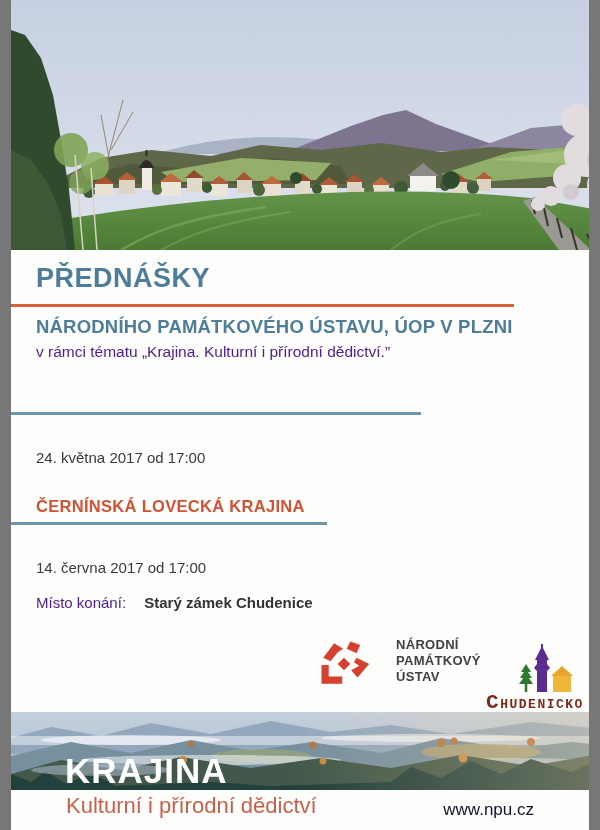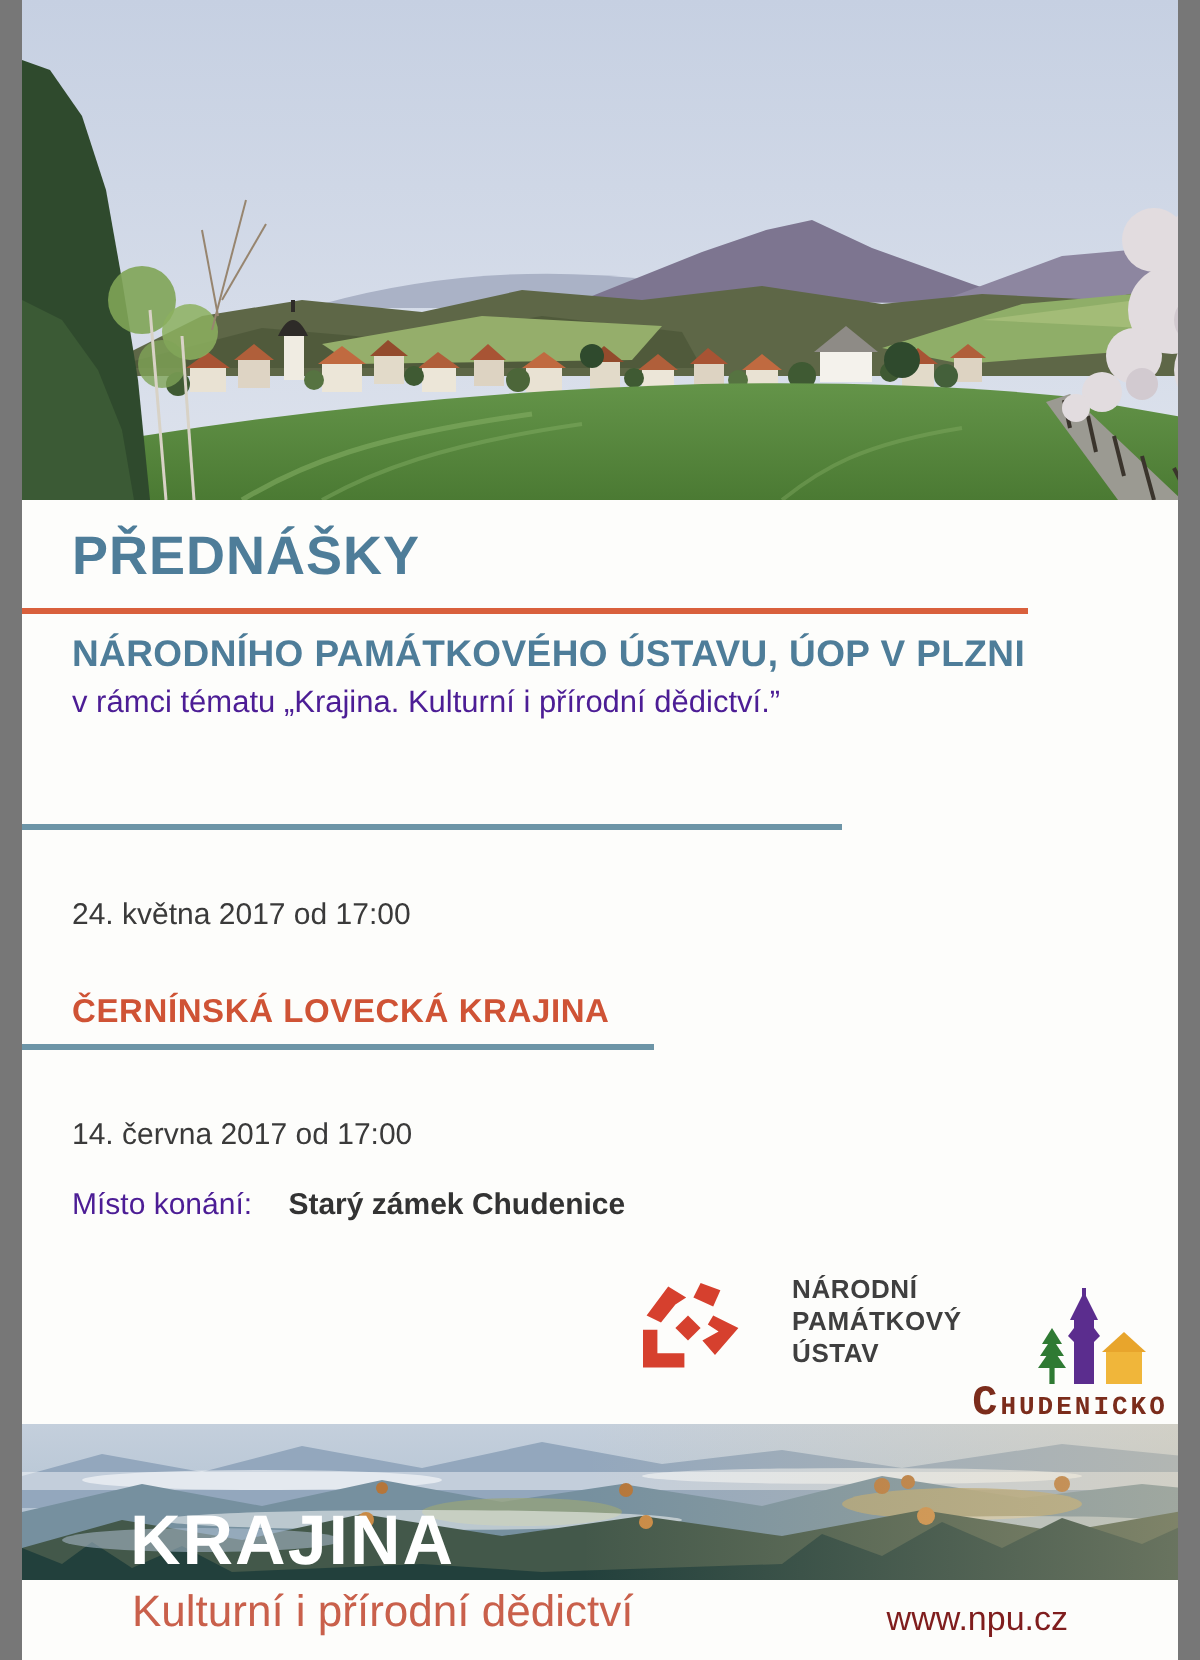--- a/index.html
+++ b/index.html
@@ -34,21 +34,21 @@
   .npu-logo{left:306px;top:637px;display:flex;gap:25px;}
   .npu-text{font-size:13px;font-weight:bold;color:#3f3f3f;line-height:16px;letter-spacing:.3px;}
   .chud-logo{left:470px;top:644px;width:108px;text-align:center;}
   .chud-text{font-family:Liberation Mono, monospace;color:#7b2c1b;font-size:13px;
     letter-spacing:1.5px;font-weight:bold;border-bottom:1.5px solid #7b2c1b;
     display:inline-block;padding-bottom:1px;line-height:14px;}
   .chud-initial{font-size:21px;}
 
   .krajina{left:54px;top:751px;font-size:35px;font-weight:bold;color:#ffffff;letter-spacing:1px;z-index:5;}
   .tagline{left:55px;top:793px;font-size:22px;color:#c9604b;}
-  .url{right:55px;top:800px;font-size:17px;color:#7f1d1d;text-decoration:none;}
+  .url{right:55px;top:800px;font-size:17px;color:#0f172a;text-decoration:none;}
 </style>
 </head>
 <body>
 
 <div class="poster">
 
   <svg class="abs photo-top" viewBox="0 0 600 250" preserveAspectRatio="none">
     <defs>
       <linearGradient id="sky" x1="0" y1="0" x2="0" y2="1">
         <stop offset="0" stop-color="#c6d0e2"></stop>

